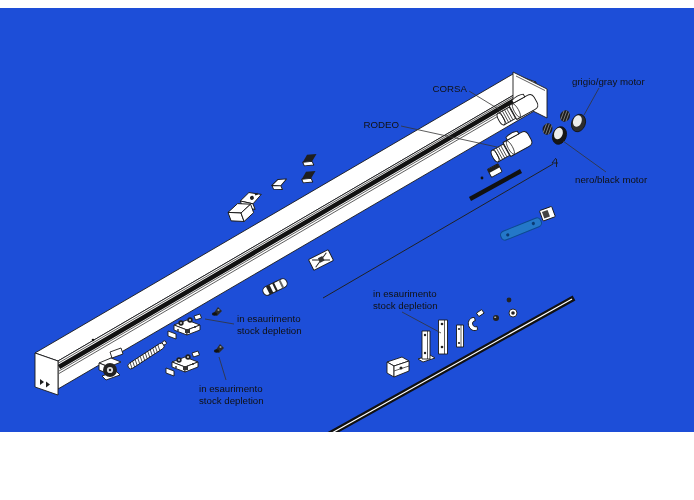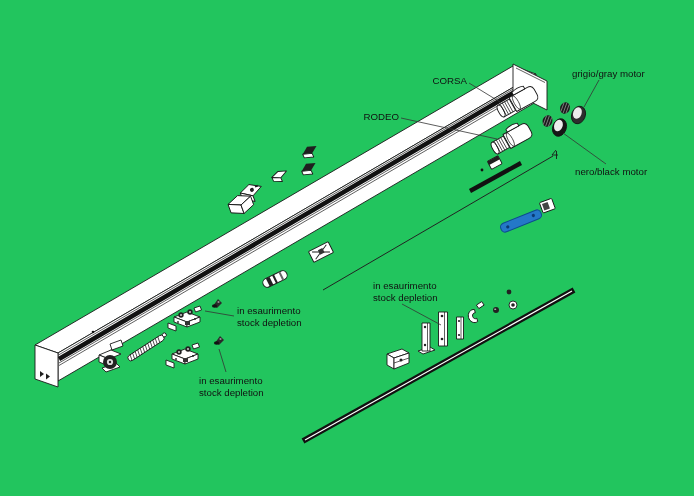--- a/index.html
+++ b/index.html
@@ -1,16 +1,16 @@
 <!DOCTYPE html>
 <html><head>
 <meta charset="utf-8">
 <style>
   html,body{margin:0;padding:0;background:#fff;}
-  .canvas{position:relative;width:694px;height:496px;background:#22c55e;overflow:hidden;}
+  .canvas{position:relative;width:694px;height:424px;background:#1d4ed8;overflow:hidden;margin-top:8px;}
   svg{position:absolute;top:0;left:0;}
   text{font-family:"Liberation Sans",sans-serif;font-size:9.7px;fill:#111;}
   .ol{fill:#fff;stroke:#1a1a1a;stroke-width:0.9;stroke-linejoin:round;}
   .ln{stroke:#1a1a1a;stroke-width:0.9;fill:none;}
   .thin{stroke:#1a1a1a;stroke-width:0.7;fill:none;}
   .leader{stroke:#333;stroke-width:0.8;fill:none;}
   .dk{fill:#1f1f1f;}
 </style>
 </head>
 <body>

